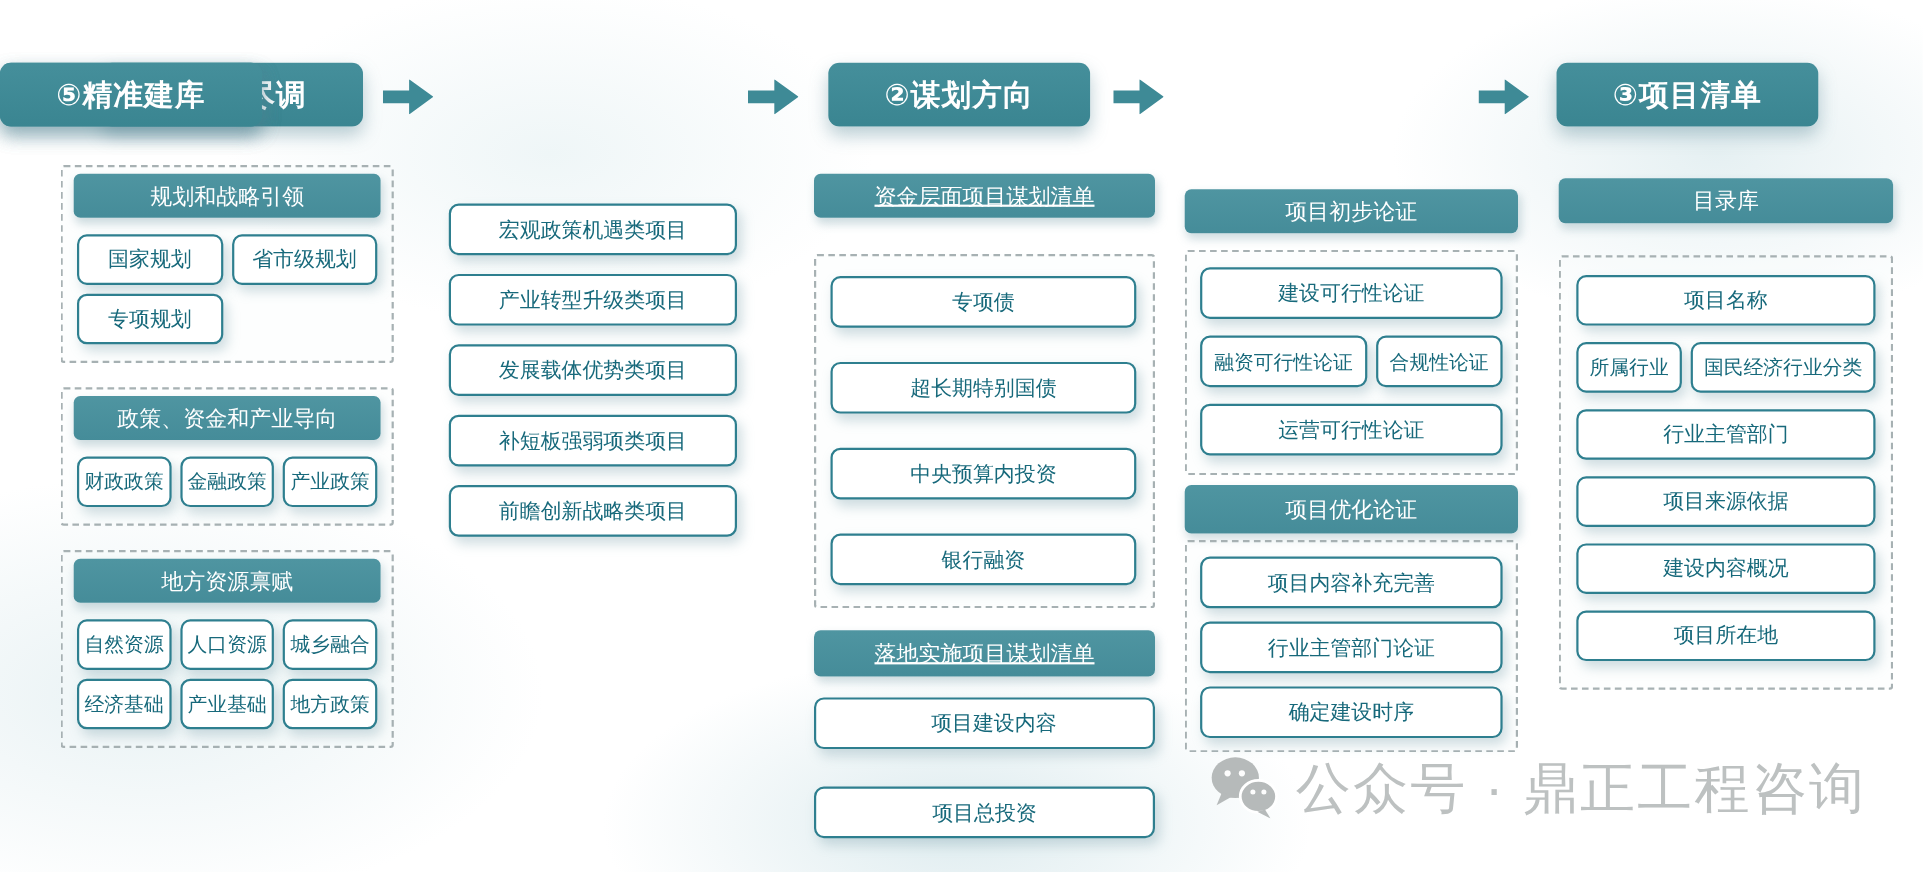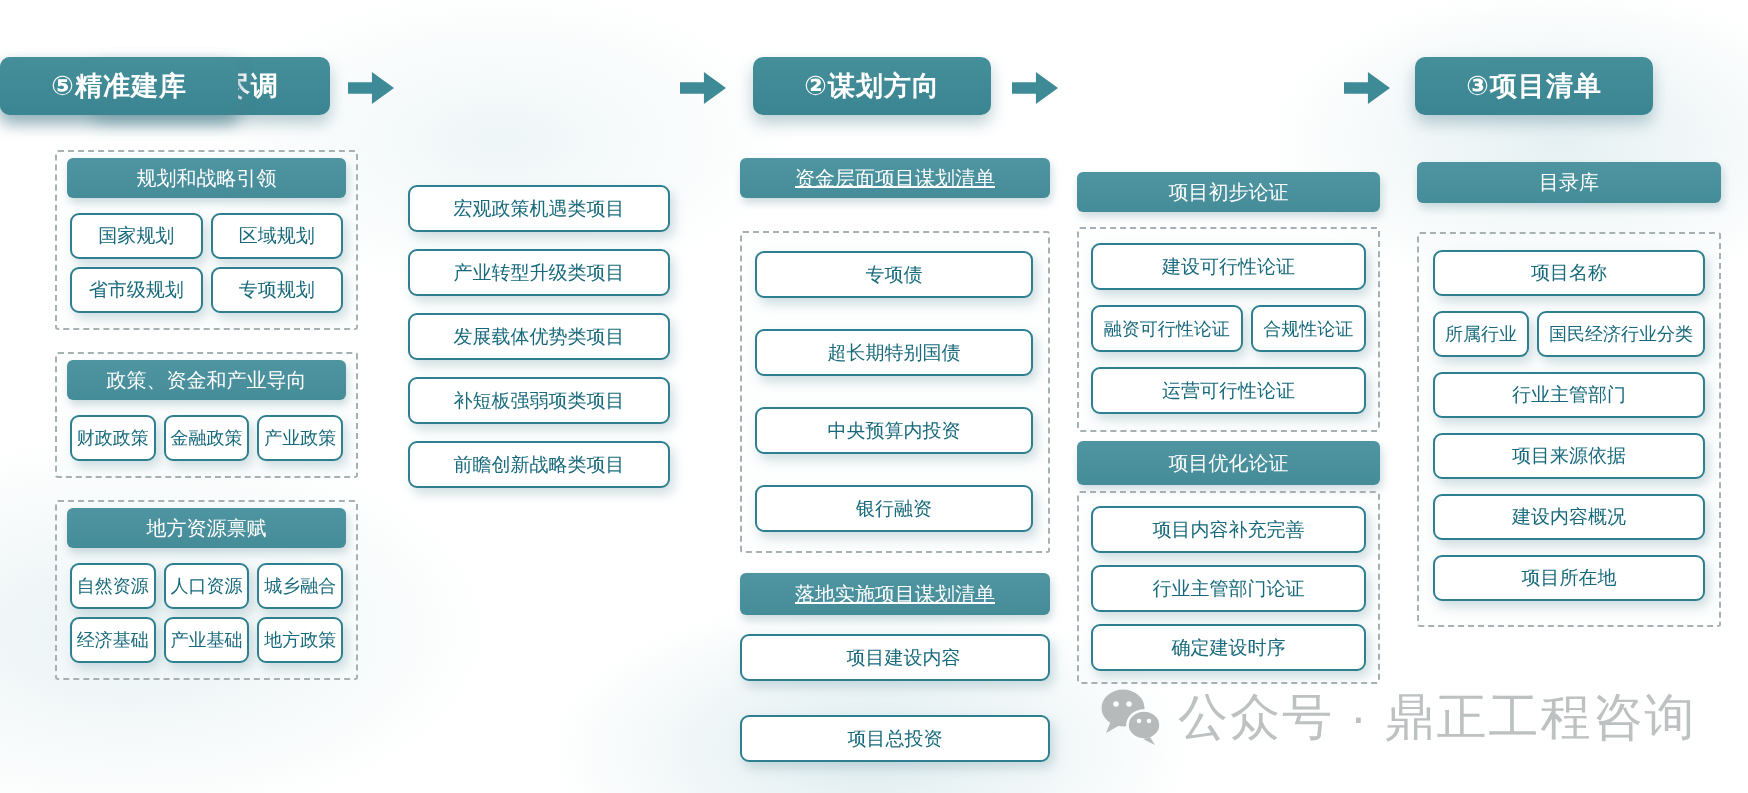--- a/index.html
+++ b/index.html
@@ -104,21 +104,20 @@
       <div class="flow-arrow a3"></div>
       <div class="step-header">④评估论证</div>
       <div class="flow-arrow a4"></div>
       <div class="step-header">⑤精准建库</div>
     </div>
   <div class="col" id="col1">
       <div class="dashed group">
         <div class="bar">规划和战略引领</div>
         <div class="grid cols-2">
           <div class="node">国家规划</div>
-          <div class="node">区域规划</div>
           <div class="node">省市级规划</div>
           <div class="node">专项规划</div>
         </div>
       </div>
       <div class="dashed group">
         <div class="bar">政策、资金和产业导向</div>
         <div class="grid cols-3">
           <div class="node">财政政策</div>
           <div class="node">金融政策</div>
           <div class="node">产业政策</div>

